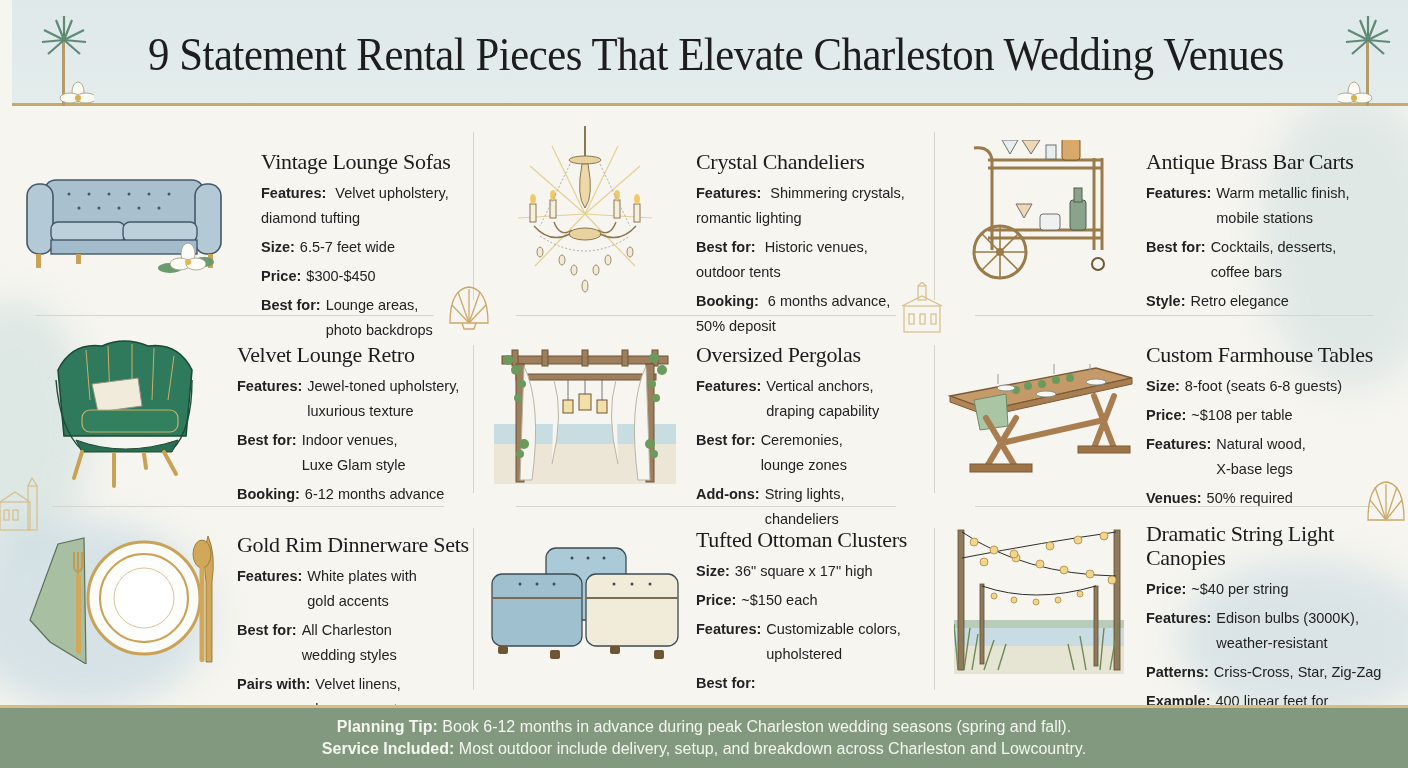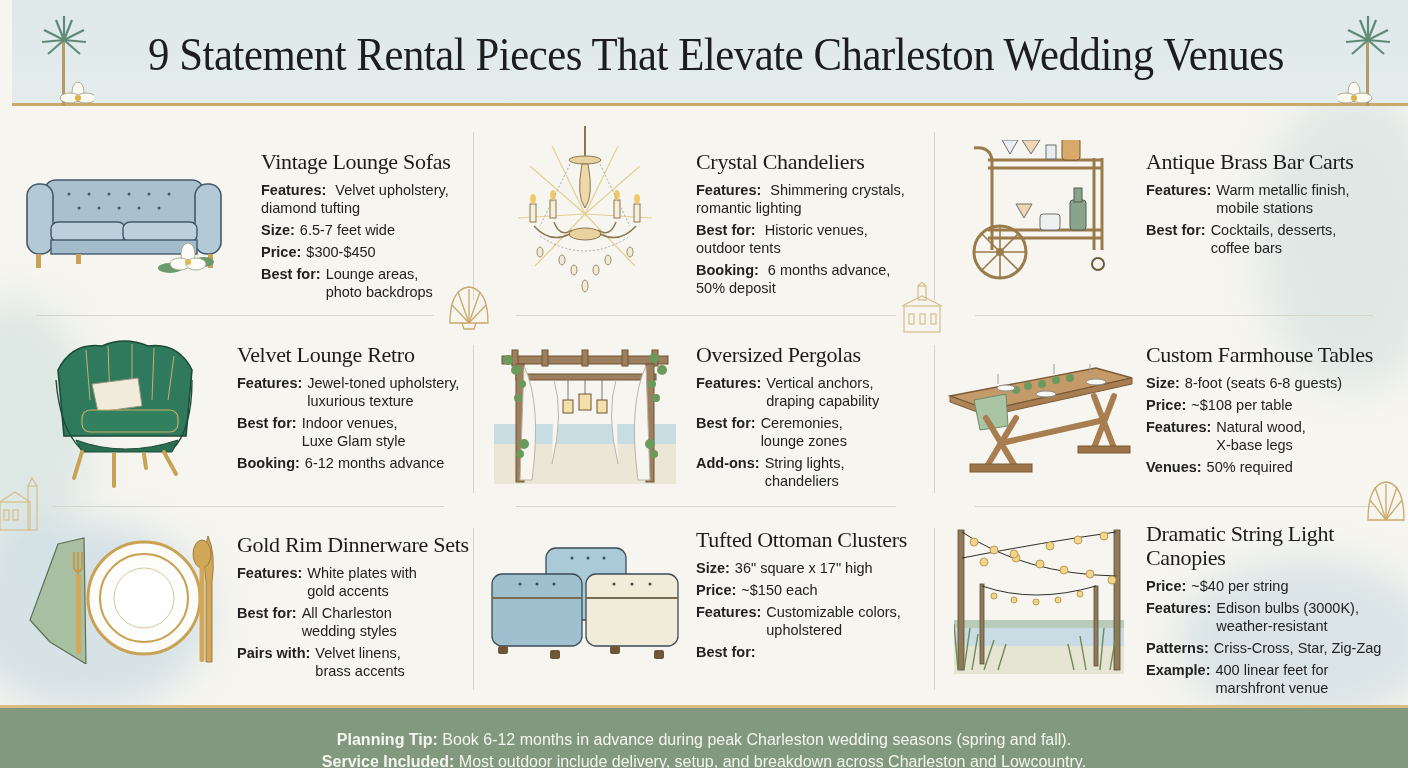--- a/index.html
+++ b/index.html
@@ -38,36 +38,36 @@
   
   .cell { position: absolute; }
   .illus { position: absolute; }
   .text { position: absolute; }
   .heading {
     font-family: "Liberation Serif", serif;
     font-size: 22px; color: #1c1c1c;
     line-height: 24px; margin-bottom: 7px;
     letter-spacing: -0.3px;
   }
-  .row { font-size: 14.5px; line-height: 18px; margin-bottom: 4px; display: flex; color: #222; }
+  .row { font-size: 14.5px; line-height: 25px; margin-bottom: 4px; display: flex; color: #222; }
   .row .k { font-weight: bold; white-space: nowrap; margin-right: 5px; }
   .row .v { white-space: pre-line; }
   .row.wrap-left { display: block; }
   .row.wrap-left .v { white-space: pre-line; }
 
   .hline { position: absolute; height: 1px; background: #d6d5cc; }
   .vline { position: absolute; width: 1px; background: #d6d5cc; }
 
   
   .footer {
     position: absolute; left: 0; top: 705px; width: 1408px; height: 63px;
     background: #82997f;
     border-top: 3px solid #d8bd7e;
     color: #f4f6f0; text-align: center;
-    font-size: 16px; line-height: 22px; padding-top: 21px;
+    font-size: 16px; line-height: 22px; padding-top: 8px;
   }
   .footer .k { font-weight: bold; }
 </style>
 </head>
 <body>
 
 <div class="wash w1"></div>
 <div class="wash w2"></div>
 <div class="wash w3"></div>
 <div class="wash w4"></div>
@@ -324,20 +324,24 @@
     <div class="row">
         <span class="k">Features:</span>
         <span class="v">Warm metallic finish,
 mobile stations</span>
       </div>
     <div class="row">
         <span class="k">Best for:</span>
         <span class="v">Cocktails, desserts,
 coffee bars</span>
       </div>
+    <div class="row">
+        <span class="k">Style:</span>
+        <span class="v">Retro elegance</span>
+      </div>
   </div>
 </div>
 
 <div class="cell">
   <svg class="illus" style="left:52px; top:340px; width:145px; height:150px;" viewBox="0 0 145 150">
     <path d="M6 30 Q20 2 50 6 Q72 -4 96 6 Q126 2 140 30 L134 96 L12 96 Z" fill="#2f7a5c" stroke="#1d4a38" stroke-width="1.6"></path>
     <g stroke="#c9b06a" stroke-width="1" fill="none">
       <path d="M34 10 L38 60"></path>
         <path d="M56 6 L58 60"></path>
         <path d="M80 4 L80 60"></path>

